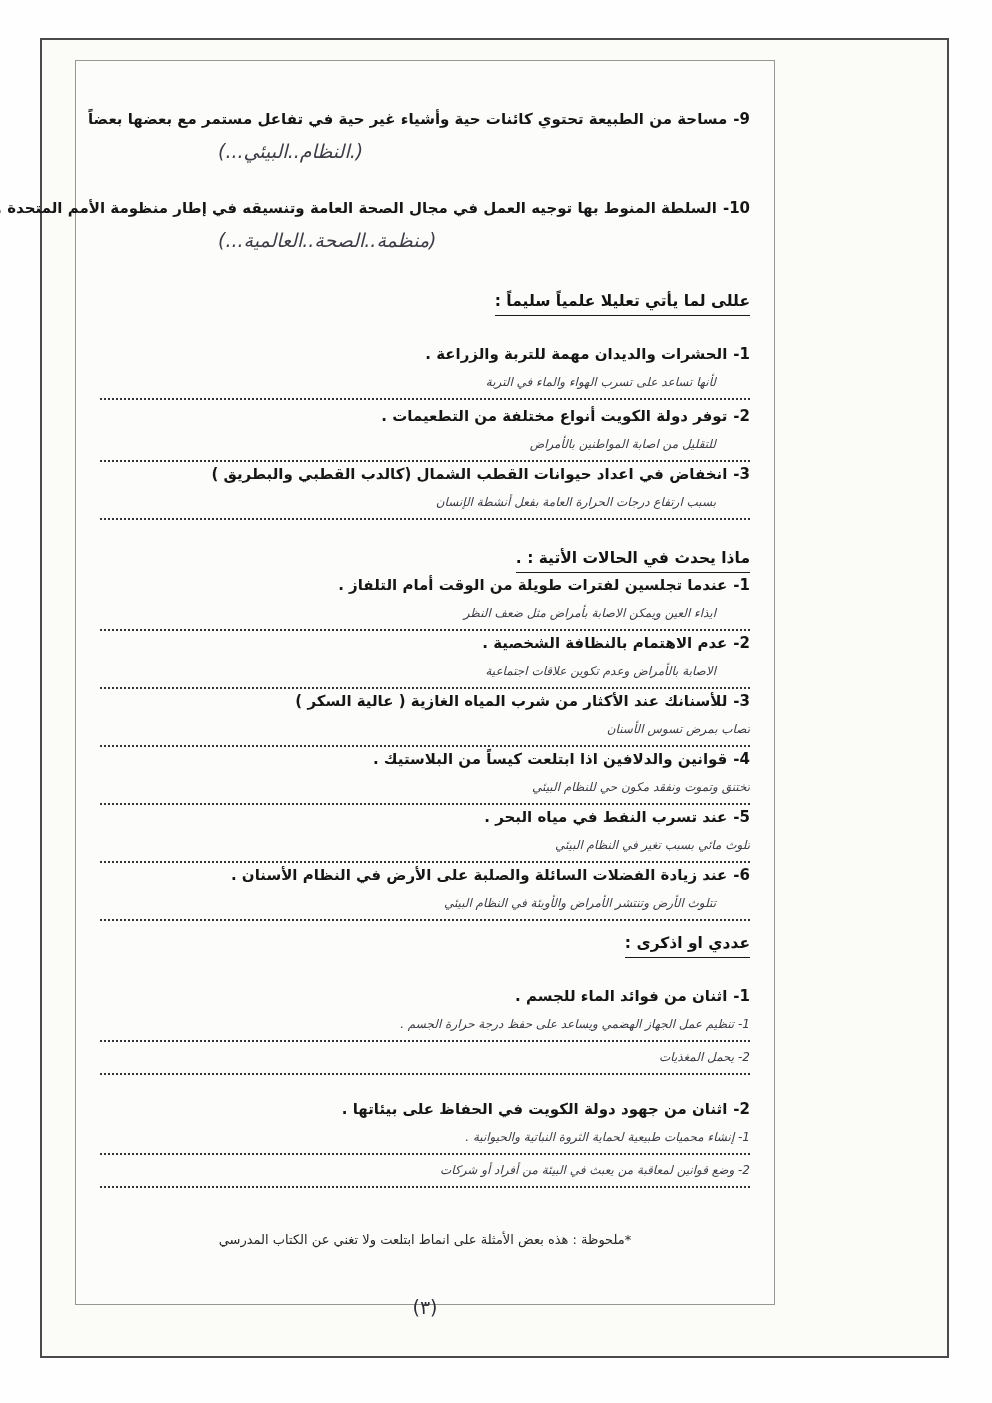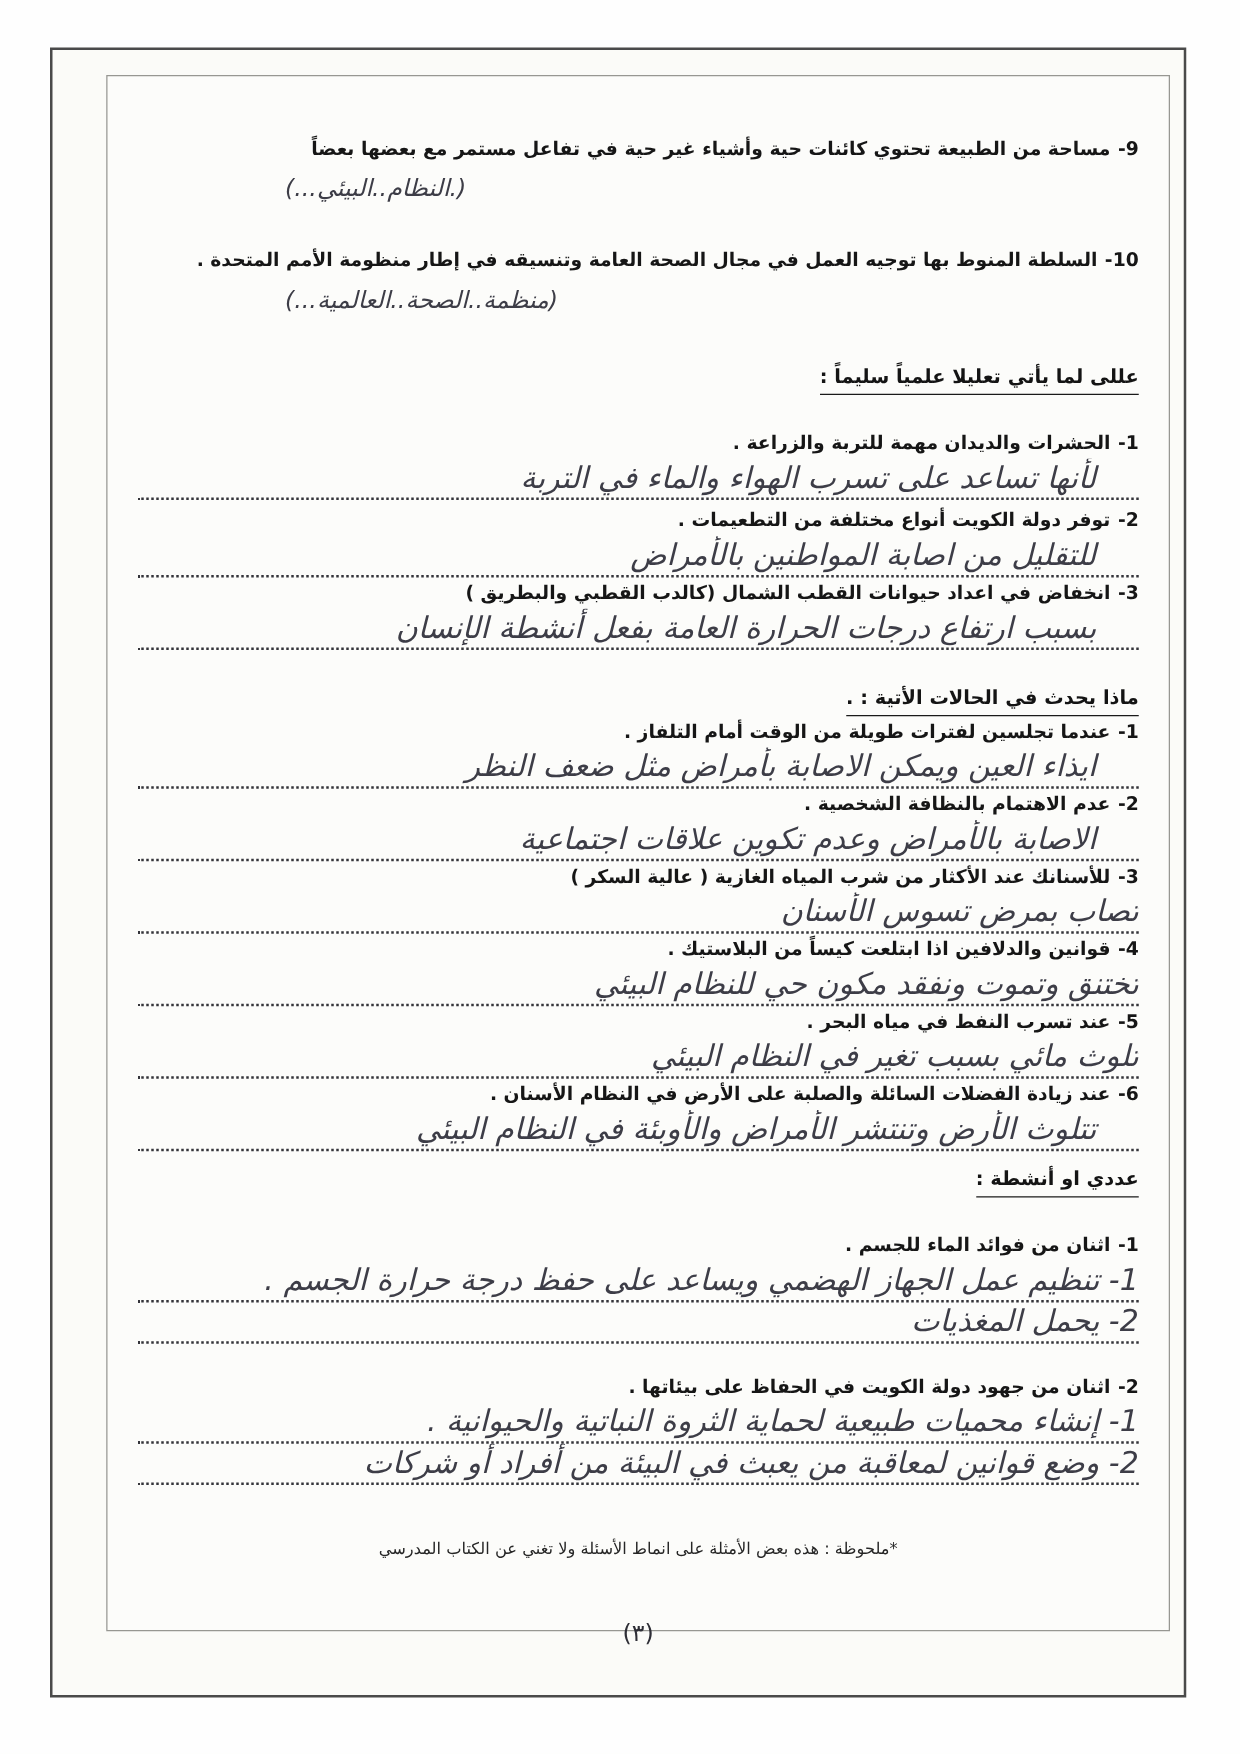--- a/index.html
+++ b/index.html
@@ -8,38 +8,38 @@
     background:#fefefe;
     font-family:"DejaVu Sans", sans-serif;
     overflow:hidden;
   }
   .scan-page{
     position:absolute;left:40px;top:38px;width:909px;height:1320px;
     border:2px solid #4a4a4a;background:#fbfbf8;
     box-sizing:border-box;
   }
   .inner-frame{
-    position:absolute;left:43px;top:20px;width:851px;height:1245px;
+    position:absolute;left:33px;top:20px;width:700px;height:1245px;
     border:1px solid #979792;background:#fcfcfa;
     box-sizing:border-box;
     padding-left:13px;
   }
   .content{
     position:absolute;inset:0;
     direction:rtl;text-align:right;
     padding:46px 24px 0 24px;box-sizing:border-box;
     color:#1b1b1b;
   }
   .q{
     font-weight:bold;font-size:15px;line-height:25px;color:#161616;
     white-space:nowrap;
   }
   .qnum{margin-left:6px;}
   .hw{
-    font-style:italic;color:#3d3d47;font-size:24px;letter-spacing:.5px;
+    font-style:italic;color:#3d3d47;font-size:12px;letter-spacing:.5px;
   }
   .def-ans{
     line-height:38px;padding-left:118px;text-align:left;
     font-size:19px;white-space:nowrap;
   }
   .heading{margin-top:0;}
   .heading .hd{
     display:inline-block;font-weight:bold;font-size:15.5px;color:#141414;
     border-bottom:1.8px solid #1a1a1a;padding-bottom:2px;line-height:24px;
   }
@@ -146,37 +146,37 @@
         <div class="ansline hw center">تلوث مائي بسبب تغير في النظام البيئي</div>
       </div>
       <div>
         <div class="q">
           <span class="qnum">6-</span><span>عند زيادة الفضلات السائلة والصلبة على الأرض في النظام الأسنان .</span>
         </div>
         <div class="ansline hw indent">تتلوث الأرض وتنتشر الأمراض والأوبئة في النظام البيئي</div>
       </div>
 
       <div class="heading mt10">
-        <span class="hd">عددي او أنشطة :</span>
+        <span class="hd">عددي او اذكرى :</span>
       </div>
 
       <div class="mt26">
         <div class="q">
           <span class="qnum">1-</span><span>اثنان من فوائد الماء للجسم .</span>
         </div>
         <div class="ansline hw">1- تنظيم عمل الجهاز الهضمي ويساعد على حفظ درجة حرارة الجسم .</div>
         <div class="ansline hw">2- يحمل المغذيات</div>
       </div>
 
       <div class="mt22">
         <div class="q">
           <span class="qnum">2-</span><span>اثنان من جهود دولة الكويت في الحفاظ على بيئاتها .</span>
         </div>
         <div class="ansline hw">1- إنشاء محميات طبيعية لحماية الثروة النباتية والحيوانية .</div>
         <div class="ansline hw">2- وضع قوانين لمعاقبة من يعبث في البيئة من أفراد أو شركات</div>
       </div>
 
-      <div class="footer-note">*ملحوظة : هذه بعض الأمثلة على انماط الأسئلة ولا تغني عن الكتاب المدرسي</div>
+      <div class="footer-note">*ملحوظة : هذه بعض الأمثلة على انماط ابتلعت ولا تغني عن الكتاب المدرسي</div>
 
     </div>
     <div class="pagenum">(٣)</div>
   </div>
 </div>
 
 </body></html>

